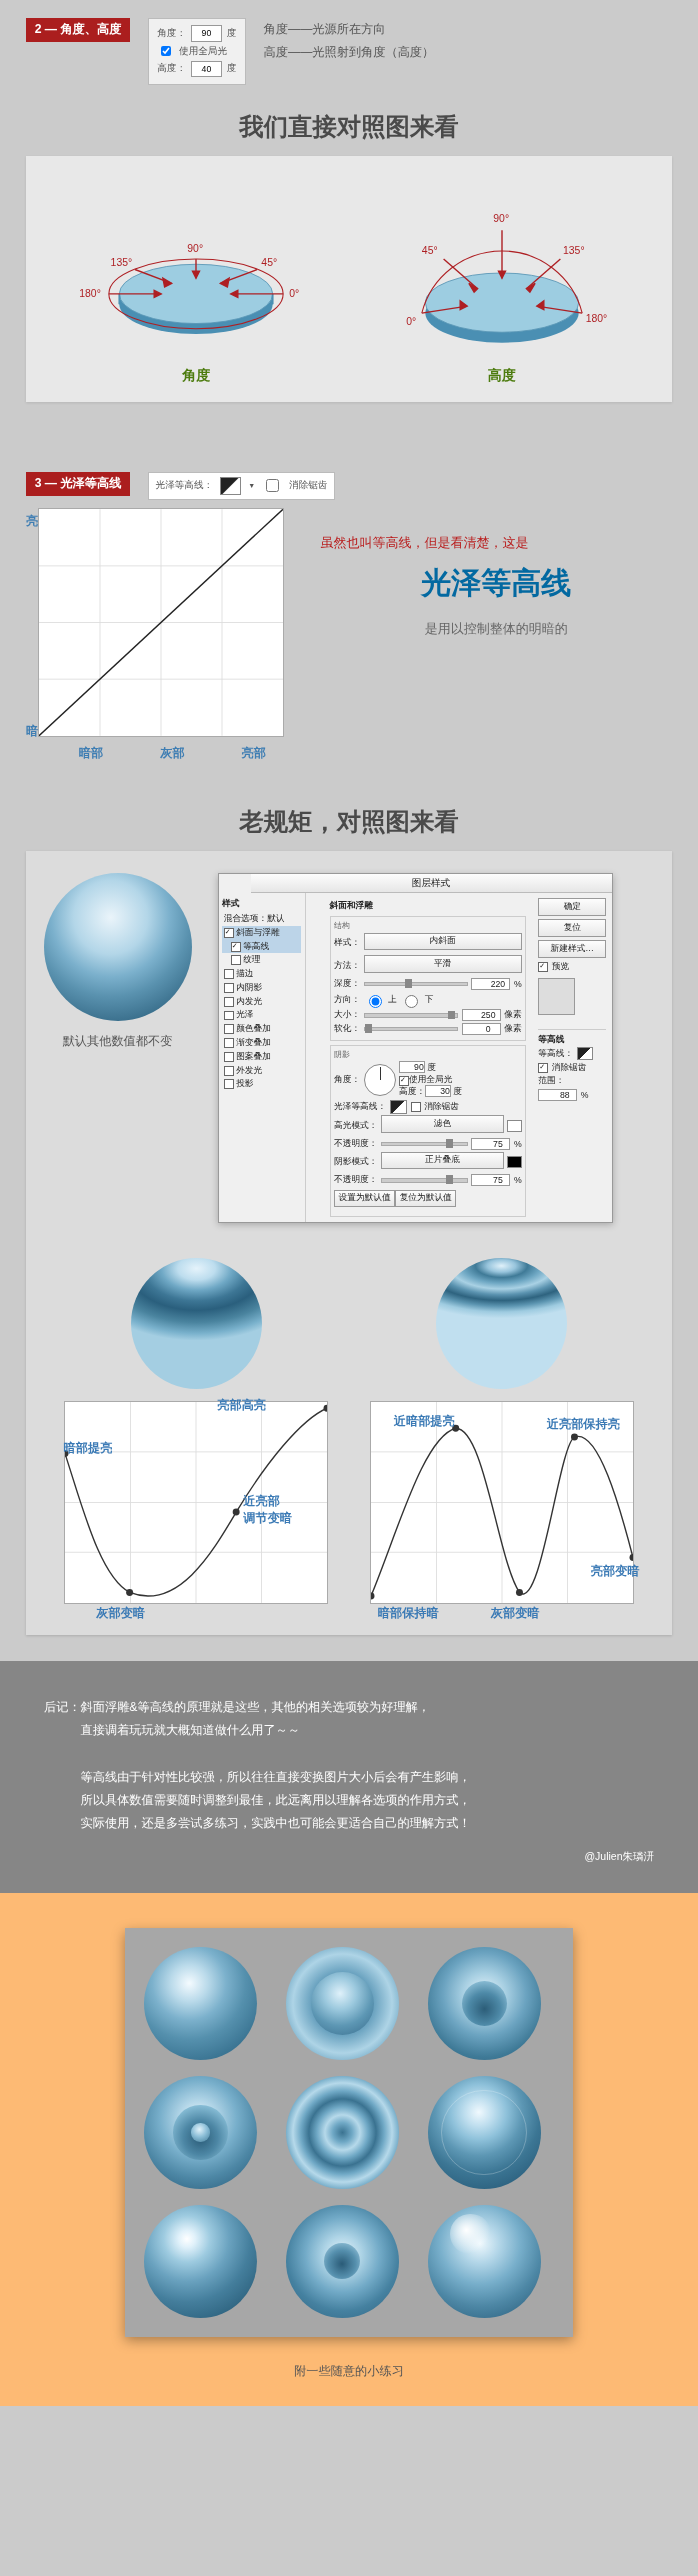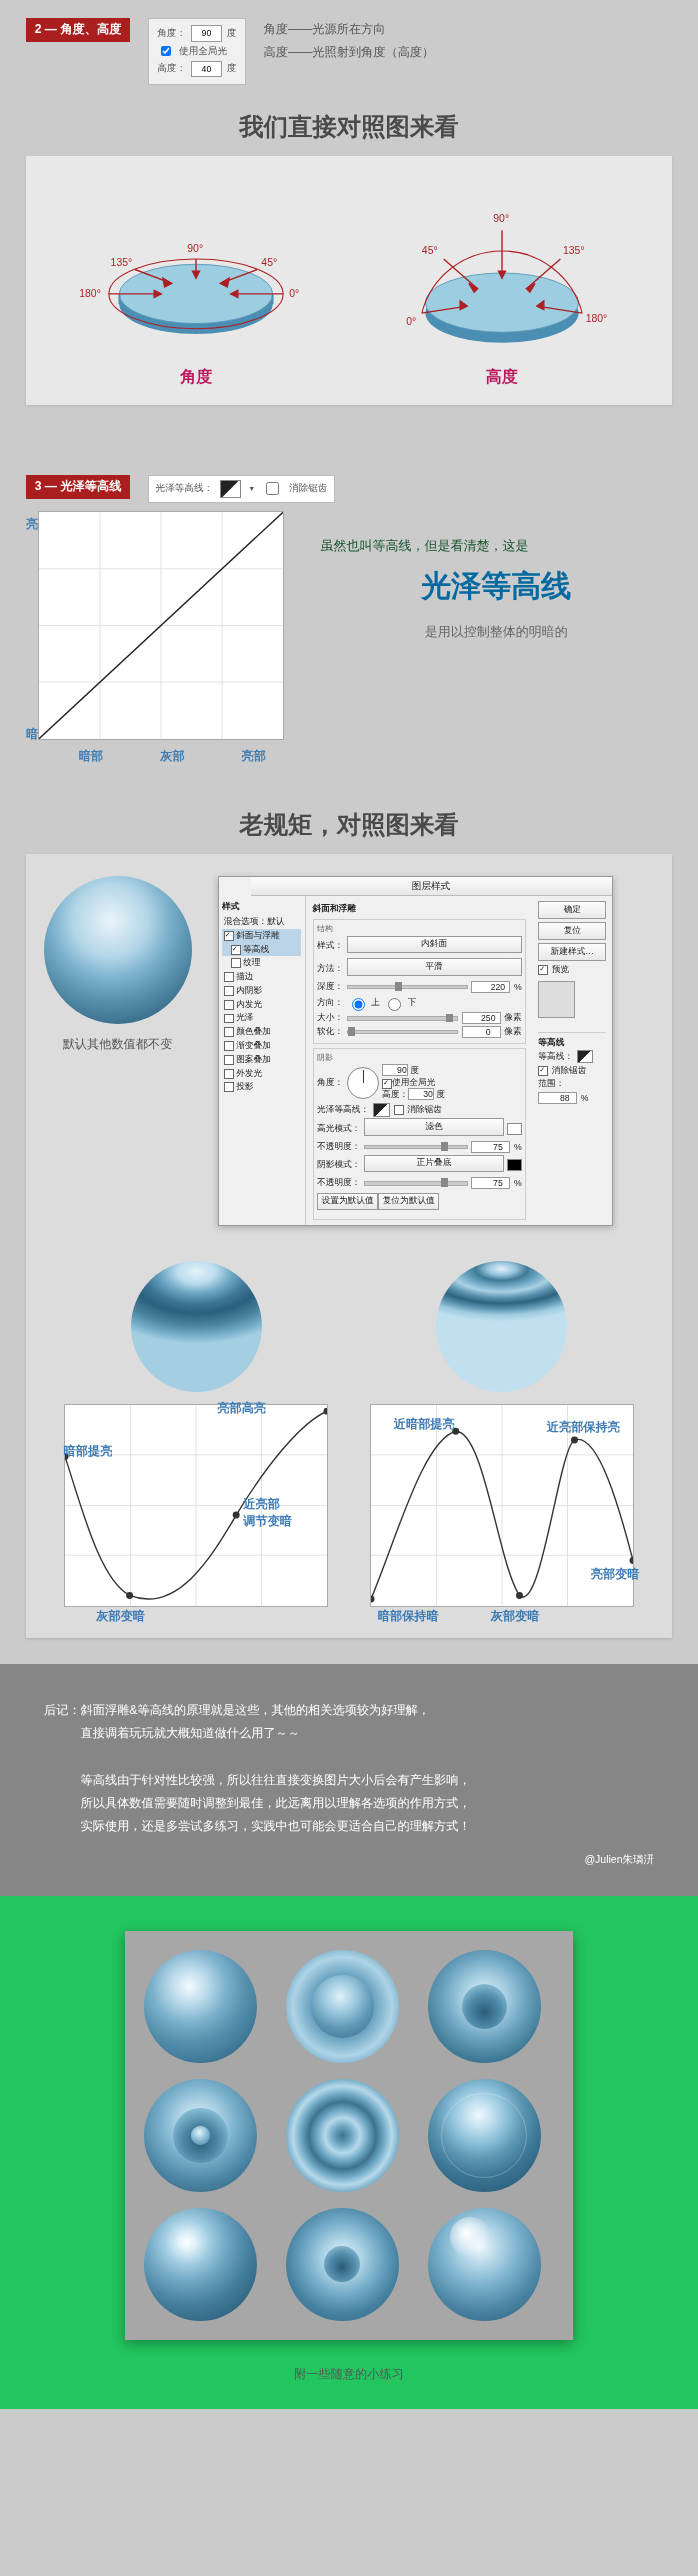--- a/index.html
+++ b/index.html
@@ -47,21 +47,21 @@
 }
 .diagram-card {
   background: #e8e8e8;
   margin: 0 26px;
   padding: 26px 17.5px 17.5px 17.5px;
   box-shadow: 0 0.9px 2.6px rgba(0,0,0,0.1);
 }
 .disc-row { display: flex; justify-content: space-around; align-items: flex-end; }
 .disc-item { text-align: center; }
 .disc-svg { width: 244px; height: 175px; }
-.disc-label { color: #be185d; font-size: 16px; font-weight: bold; margin-top: 7px; }
+.disc-label { color: #4d7c0f; font-size: 14px; font-weight: bold; margin-top: 7px; }
 .gloss-panel {
   background: #fff; border: 0.9px solid #bbb;
   padding: 3.5px 7px; font-size: 9.6px;
   display: inline-flex; align-items: center; gap: 7px;
 }
 .contour-graph-area {
   display: flex; padding: 0 26px; gap: 26px; align-items: flex-start;
 }
 .axis-label-v {
   color: #3f7eb3; font-weight: bold; font-size: 12.2px;
@@ -70,21 +70,21 @@
 }
 .axis-label-h {
   color: #3f7eb3; font-weight: bold; font-size: 12.2px;
   display: flex; justify-content: space-around; width: 244px; margin-left: 24.4px; margin-top: 5.2px;
 }
 .graph-box {
   background: #fff; border: 0.9px solid #aaa;
   width: 244px; height: 227px; position: relative;
 }
 .contour-text { flex: 1; padding-top: 26px; }
-.contour-text .t1 { font-size: 13px; color: #14532d; margin-bottom: 10.5px; }
+.contour-text .t1 { font-size: 13px; color: #b91c1c; margin-bottom: 10.5px; }
 .contour-text .emph { color: #0369a1; font-size: 30px; font-weight: bold; text-align: center; margin: 7px 0 15.7px; }
 .contour-text .t2 { font-size: 13px; color: #666; text-align: center; }
 .layer-card {
   background: #dcdcdc;
   margin: 0 26px;
   padding: 22px 17.5px 31px 17.5px;
   box-shadow: 0 0.9px 2.6px rgba(0,0,0,0.15);
 }
 .layer-top { display: flex; gap: 26px; align-items: flex-start; }
 .sphere {
@@ -93,21 +93,21 @@
 }
 .default-note { font-size: 12.2px; color: #555; margin-top: 12.2px; text-align: center; }
 .ps-dialog {
   background: #f0f0f0; border: 0.9px solid #999;
   width: 393px; font-size: 8.7px; color: #222;
   box-shadow: 0 1.7px 7px rgba(0,0,0,0.25);
 }
 .ps-title { background: linear-gradient(#fdfdfd,#e6e6e6); padding: 2.6px 5.2px; font-size: 9.6px; border-bottom: 0.9px solid #bbb; text-align: center; margin-left: 32px;}
 .ps-body { display: flex; }
 .ps-col1 { width: 79px; border-right: 0.9px solid #ccc; padding: 3.5px; }
-.ps-col2 { flex: 1; padding: 5.2px 7px; }
+.ps-col2 { flex: 1; padding: 5.2px 7px; margin-left: 17px; }
 .ps-col3 { width: 68px; padding: 5.2px; }
 .ps-list-item { padding: 0.9px 1.7px; display: flex; align-items: center; gap: 2.6px;}
 .ps-list-item.sel { background: #bcd4e8; }
 .ps-chk { width:7.9px; height:7.9px; border:0.9px solid #666; display:inline-block; background:#fff;}
 .ps-chk.on::after { content:"✓"; font-size:7px; line-height:6.1px; display:block;}
 .ps-btn { border: 0.9px solid #999; background: linear-gradient(#fdfdfd,#e8e8e8); padding: 1.7px 3.5px; margin-bottom: 3.5px; text-align: center;}
 .ps-field-row { display:flex; align-items:center; gap:3.5px; margin:1.7px 0;}
 .ps-slider { position:relative; flex:1; height:2.6px; background:#ccc; border:0.9px solid #aaa;}
 .ps-slider::after{content:"";position:absolute;top:-3.5px;width:7px;height:8.7px;background:#888;left:var(--p,50%);}
 .ps-input { width:23px; border:0.9px solid #999; background:#fff; text-align:center;padding-left:14px;}
@@ -127,21 +127,21 @@
 }
 .curve-grid line { stroke: #ddd; stroke-width: 1; }
 .curve-path { fill: none; stroke: #333; stroke-width: 1.6; }
 .curve-point { fill: #333; }
 .annot { position: absolute; color: #3b7ab5; font-size: 12.2px; font-weight: bold; white-space: nowrap; }
 .afterword {
   background: #868686; color: #fff;
   padding: 35px 44px 26px; font-size: 12.2px; line-height: 1.9;
 }
 .afterword .sig { text-align: right; font-size: 10.5px; margin-top: 12.2px; }
-.practice { background: #22c55e; padding: 35px 16px 26px; }
+.practice { background: #fdba74; padding: 35px 16px 26px; }
 .practice-grid {
   width: 410px; margin: 0 auto; background: #a7a7a7;
   display: grid; grid-template-columns: repeat(3,1fr); gap: 15.7px; padding: 19px;
   box-shadow: 0 3.5px 12.2px rgba(0,0,0,0.35);
 }
 .dome {
   width: 113px; height: 113px; border-radius: 50%;
   position: relative;
 }
 .dome .inner { position:absolute; border-radius:50%; }

